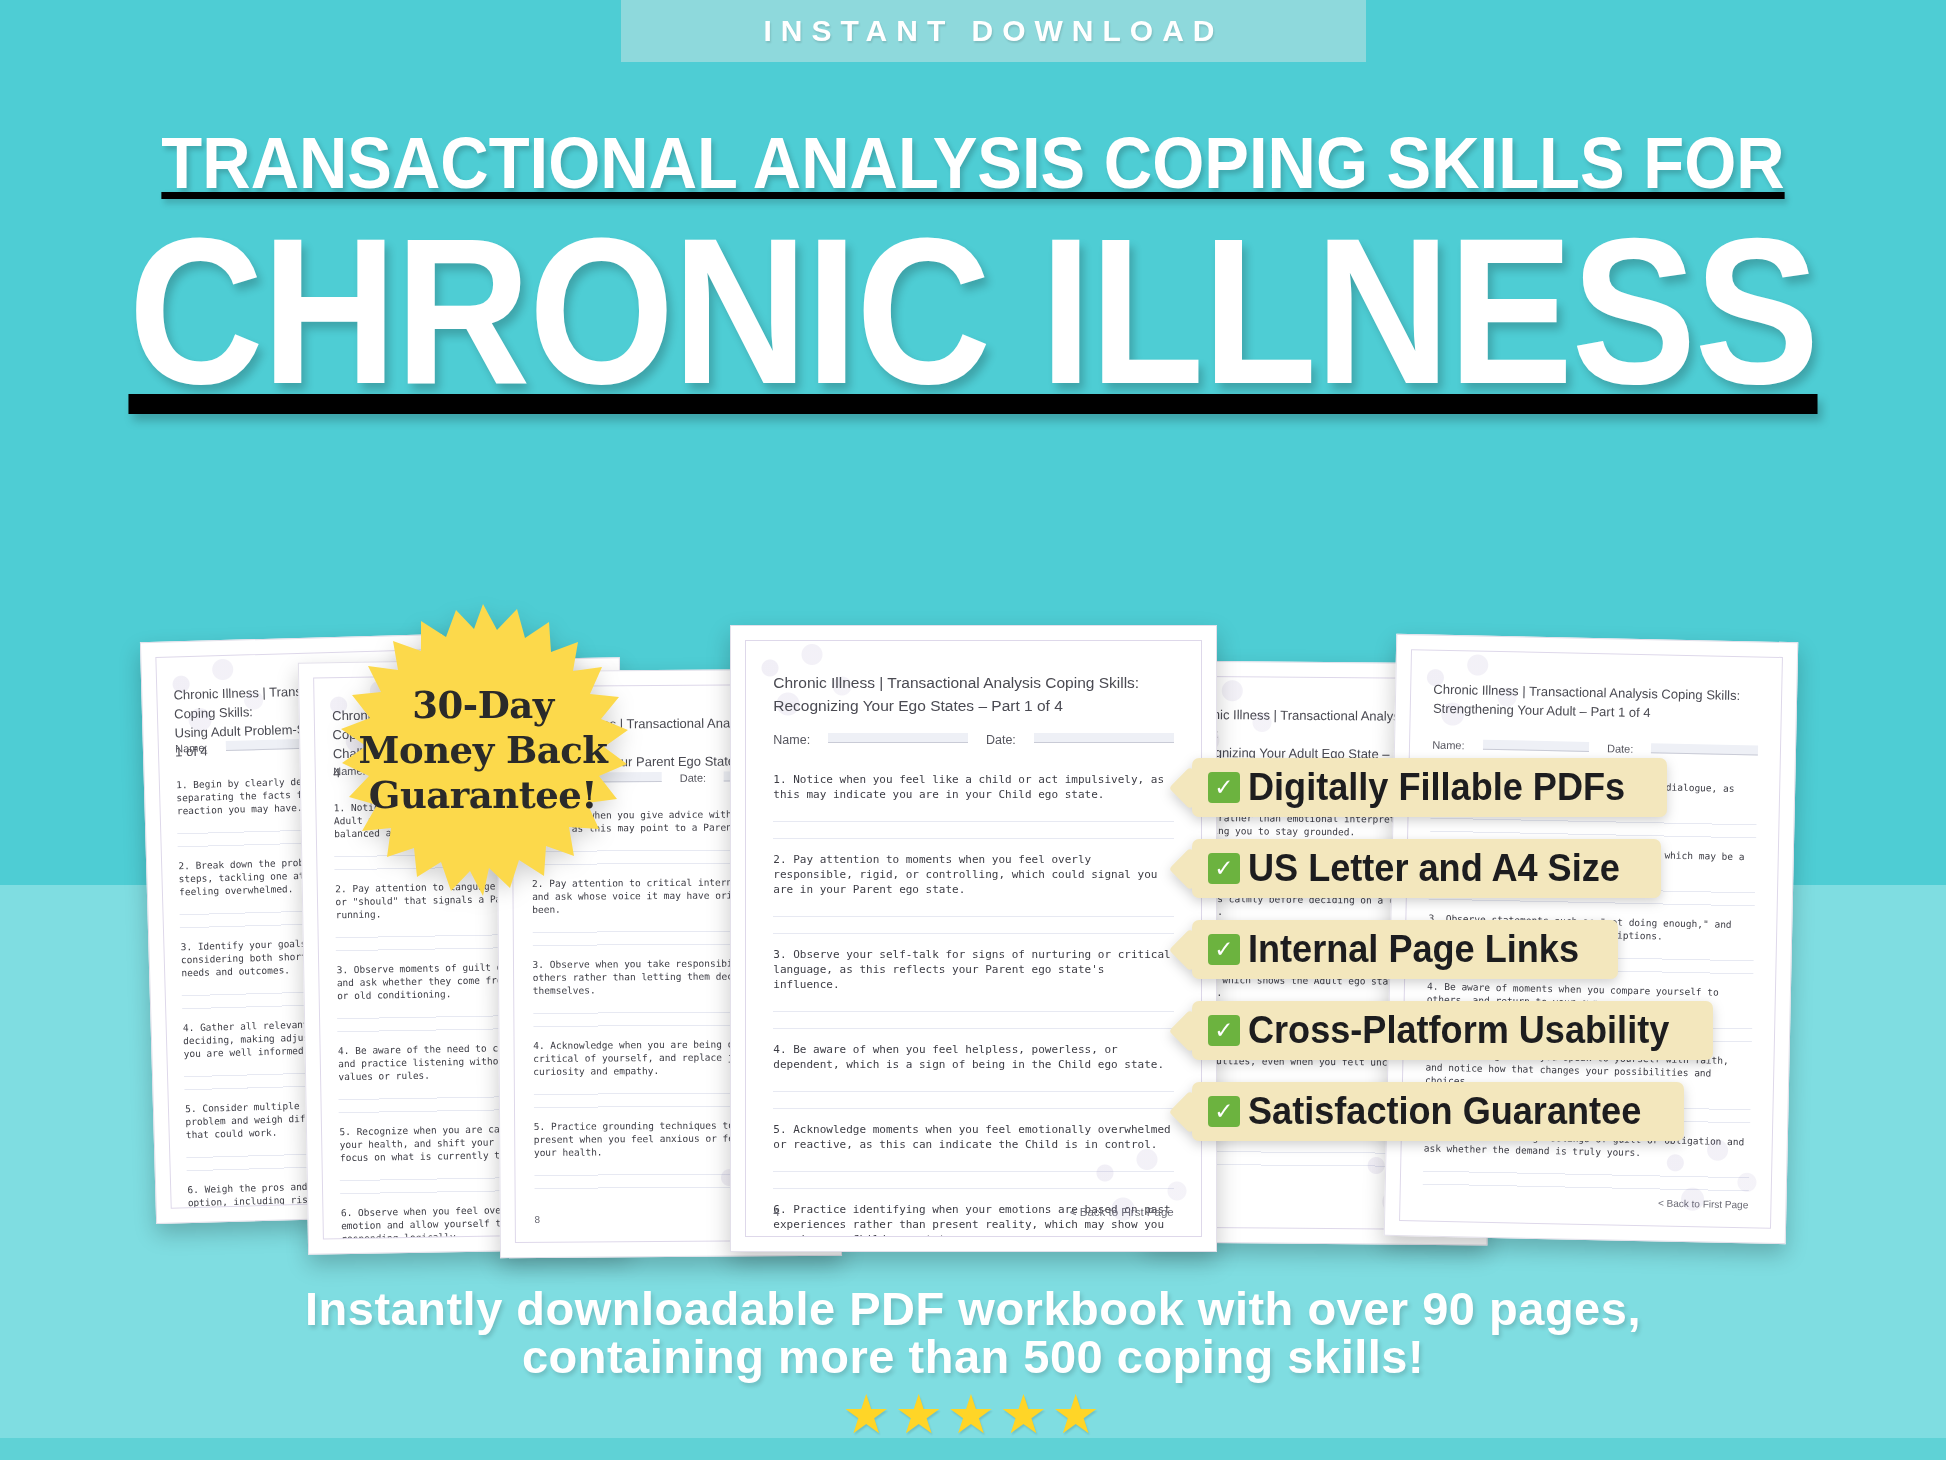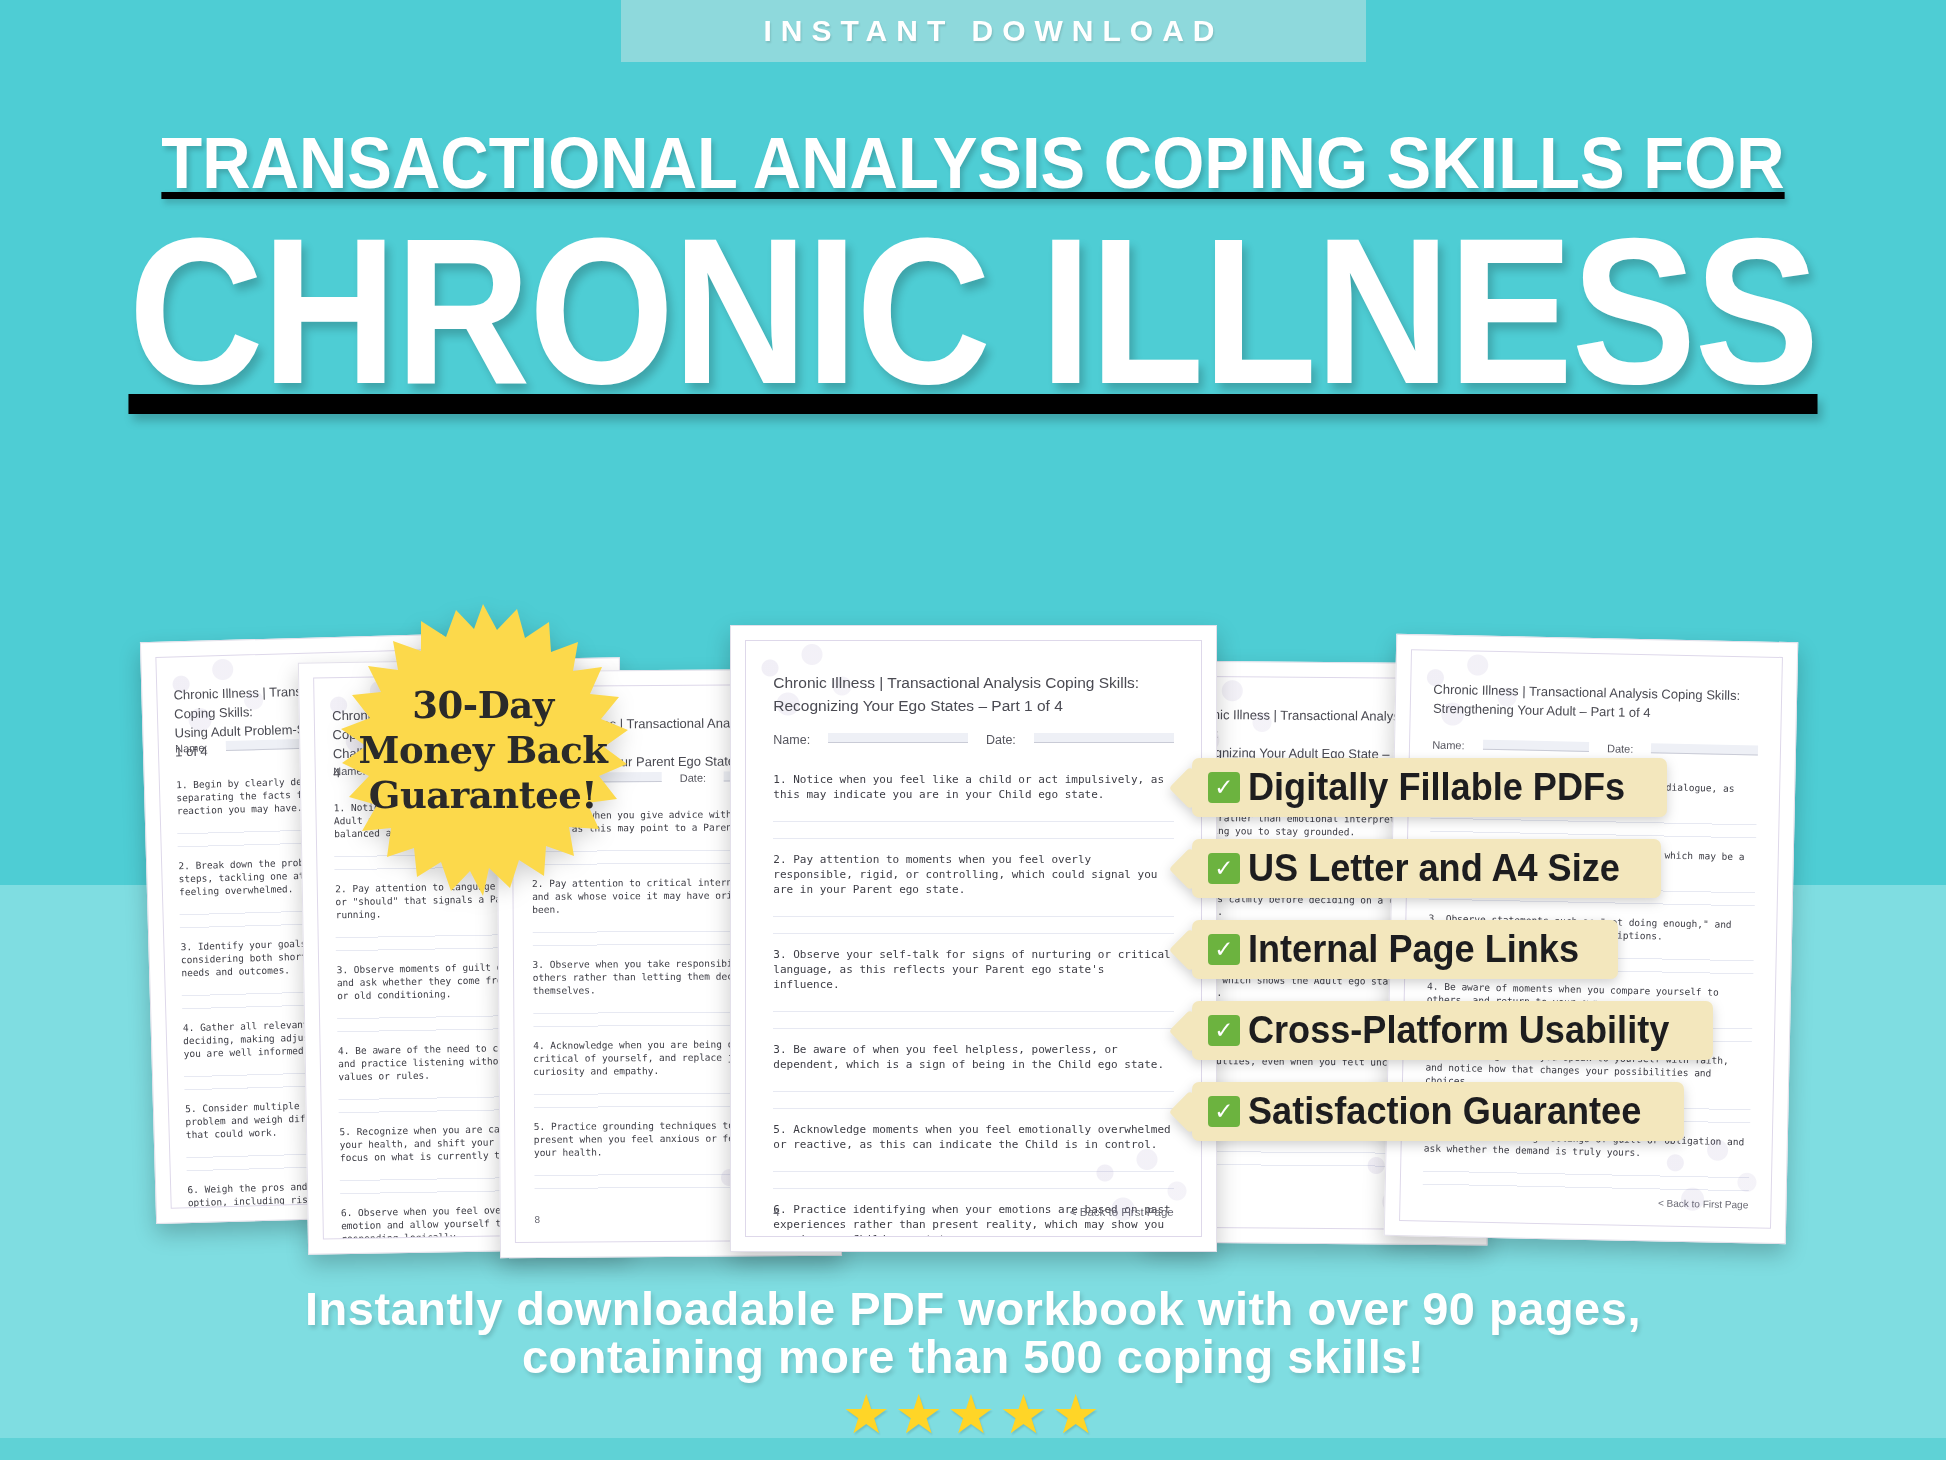--- a/index.html
+++ b/index.html
@@ -480,21 +480,21 @@
             </div>
           <div class="pg-item">
               <div class="txt">2. Pay attention to moments when you feel overly responsible, rigid, or controlling, which could signal you are in your Parent ego state.</div>
               <div class="ruled"></div>
             </div>
           <div class="pg-item">
               <div class="txt">3. Observe your self-talk for signs of nurturing or critical language, as this reflects your Parent ego state's influence.</div>
               <div class="ruled"></div>
             </div>
           <div class="pg-item">
-              <div class="txt">3. Be aware of when you feel helpless, powerless, or dependent, which is a sign of being in the Child ego state.</div>
+              <div class="txt">4. Be aware of when you feel helpless, powerless, or dependent, which is a sign of being in the Child ego state.</div>
               <div class="ruled"></div>
             </div>
           <div class="pg-item">
               <div class="txt">5. Acknowledge moments when you feel emotionally overwhelmed or reactive, as this can indicate the Child is in control.</div>
               <div class="ruled"></div>
             </div>
           <div class="pg-item">
               <div class="txt">6. Practice identifying when your emotions are based on past experiences rather than present reality, which may show you are in your Child ego state.</div>
             </div>
         </div>

